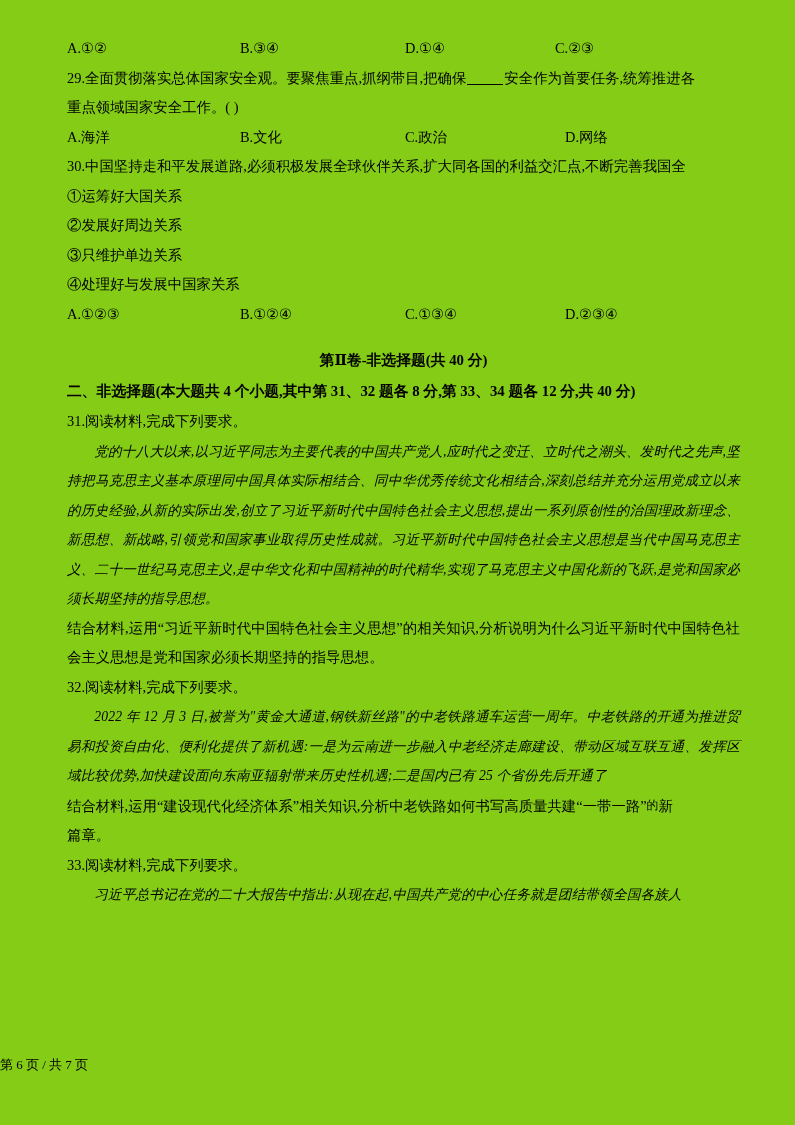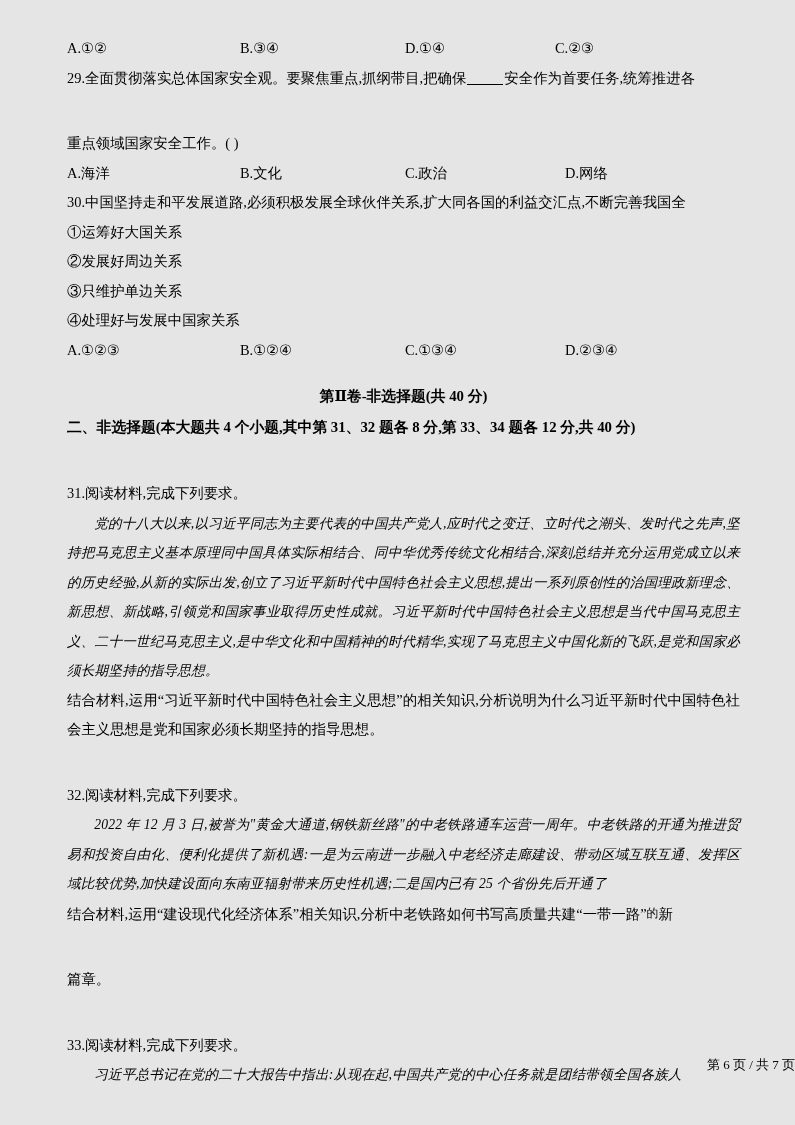--- a/index.html
+++ b/index.html
@@ -10,21 +10,21 @@
   }
   body {
     font-family: "Liberation Serif", "DejaVu Serif", serif;
     color: #000000;
   }
   .page {
     position: relative;
     width: 795px;
     height: 1125px;
     margin: 0 auto;
-    background: #e5e5e5;
+    background: #84cc16;
     overflow: hidden;
   }
   .content {
     position: absolute;
     left: 67px;
     top: 34px;
     width: 673px;
   }
 
   
@@ -56,21 +56,20 @@
   .opt-c { width: 160px; }
   .opt-d { width: 150px; }
 
   .qline {
     text-align: justify;
     text-justify: inter-ideograph;
     line-height: 29.5px;
   }
   .qline-last {
     text-align: left;
-    margin-top: 36px;
   }
 
   .blank {
     display: inline-block;
     width: 36px;
     border-bottom: 1px solid #000;
     vertical-align: -2px;
     margin: 0 1px;
   }
 
@@ -110,21 +109,21 @@
   .raised {
     font-size: 0.82em;
     vertical-align: 2px;
   }
 
   .footer {
     position: absolute;
     left: 0;
     top: 1056px;
     width: 795px;
-    text-align: right;
+    text-align: left;
     font-family: "Liberation Serif", "DejaVu Serif", serif;
     font-size: 13px;
     color: #000000;
   }
 </style>
 </head>
 <body>
 
 <div class="page">
   <div class="content">

